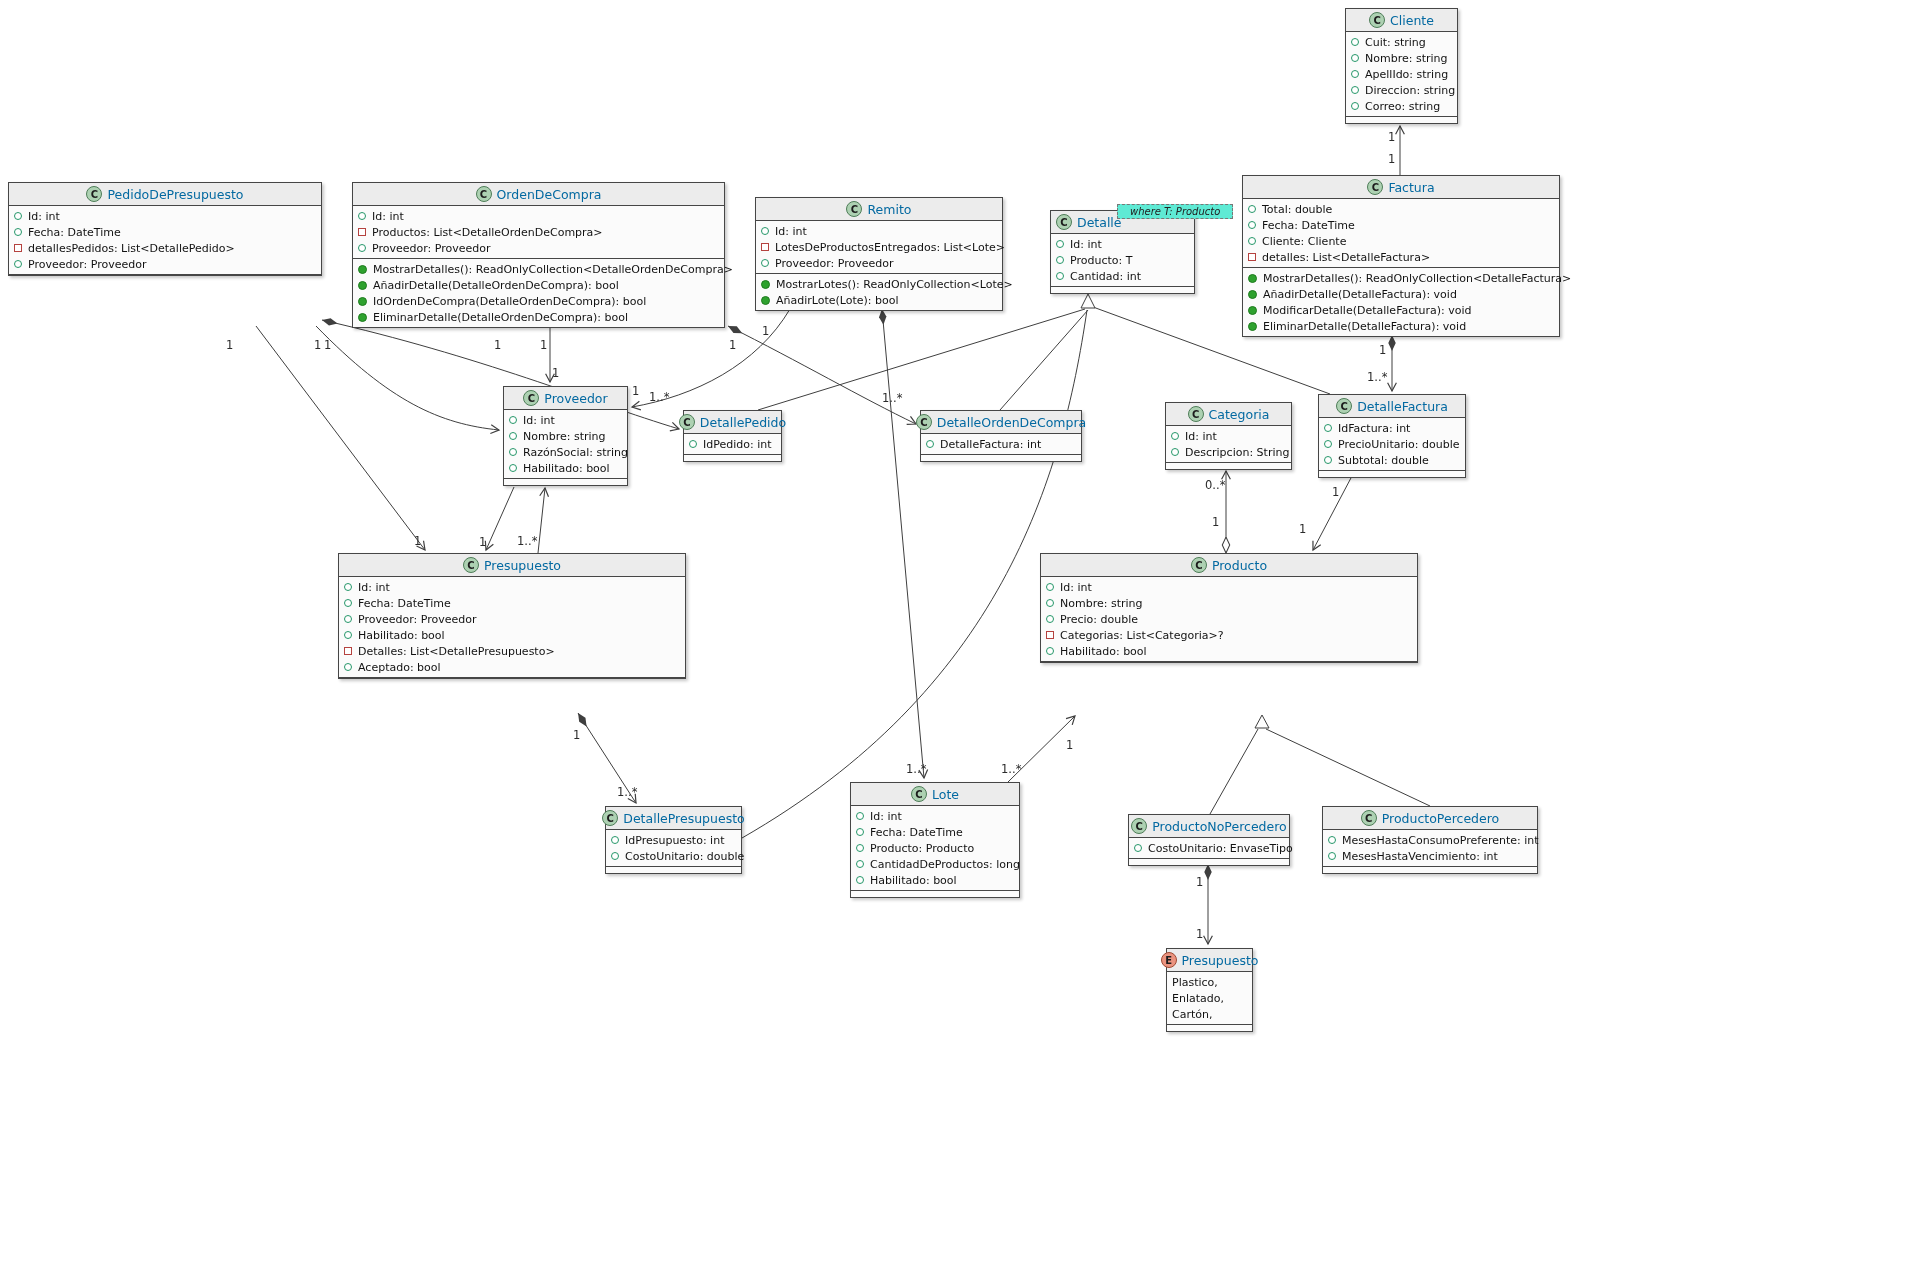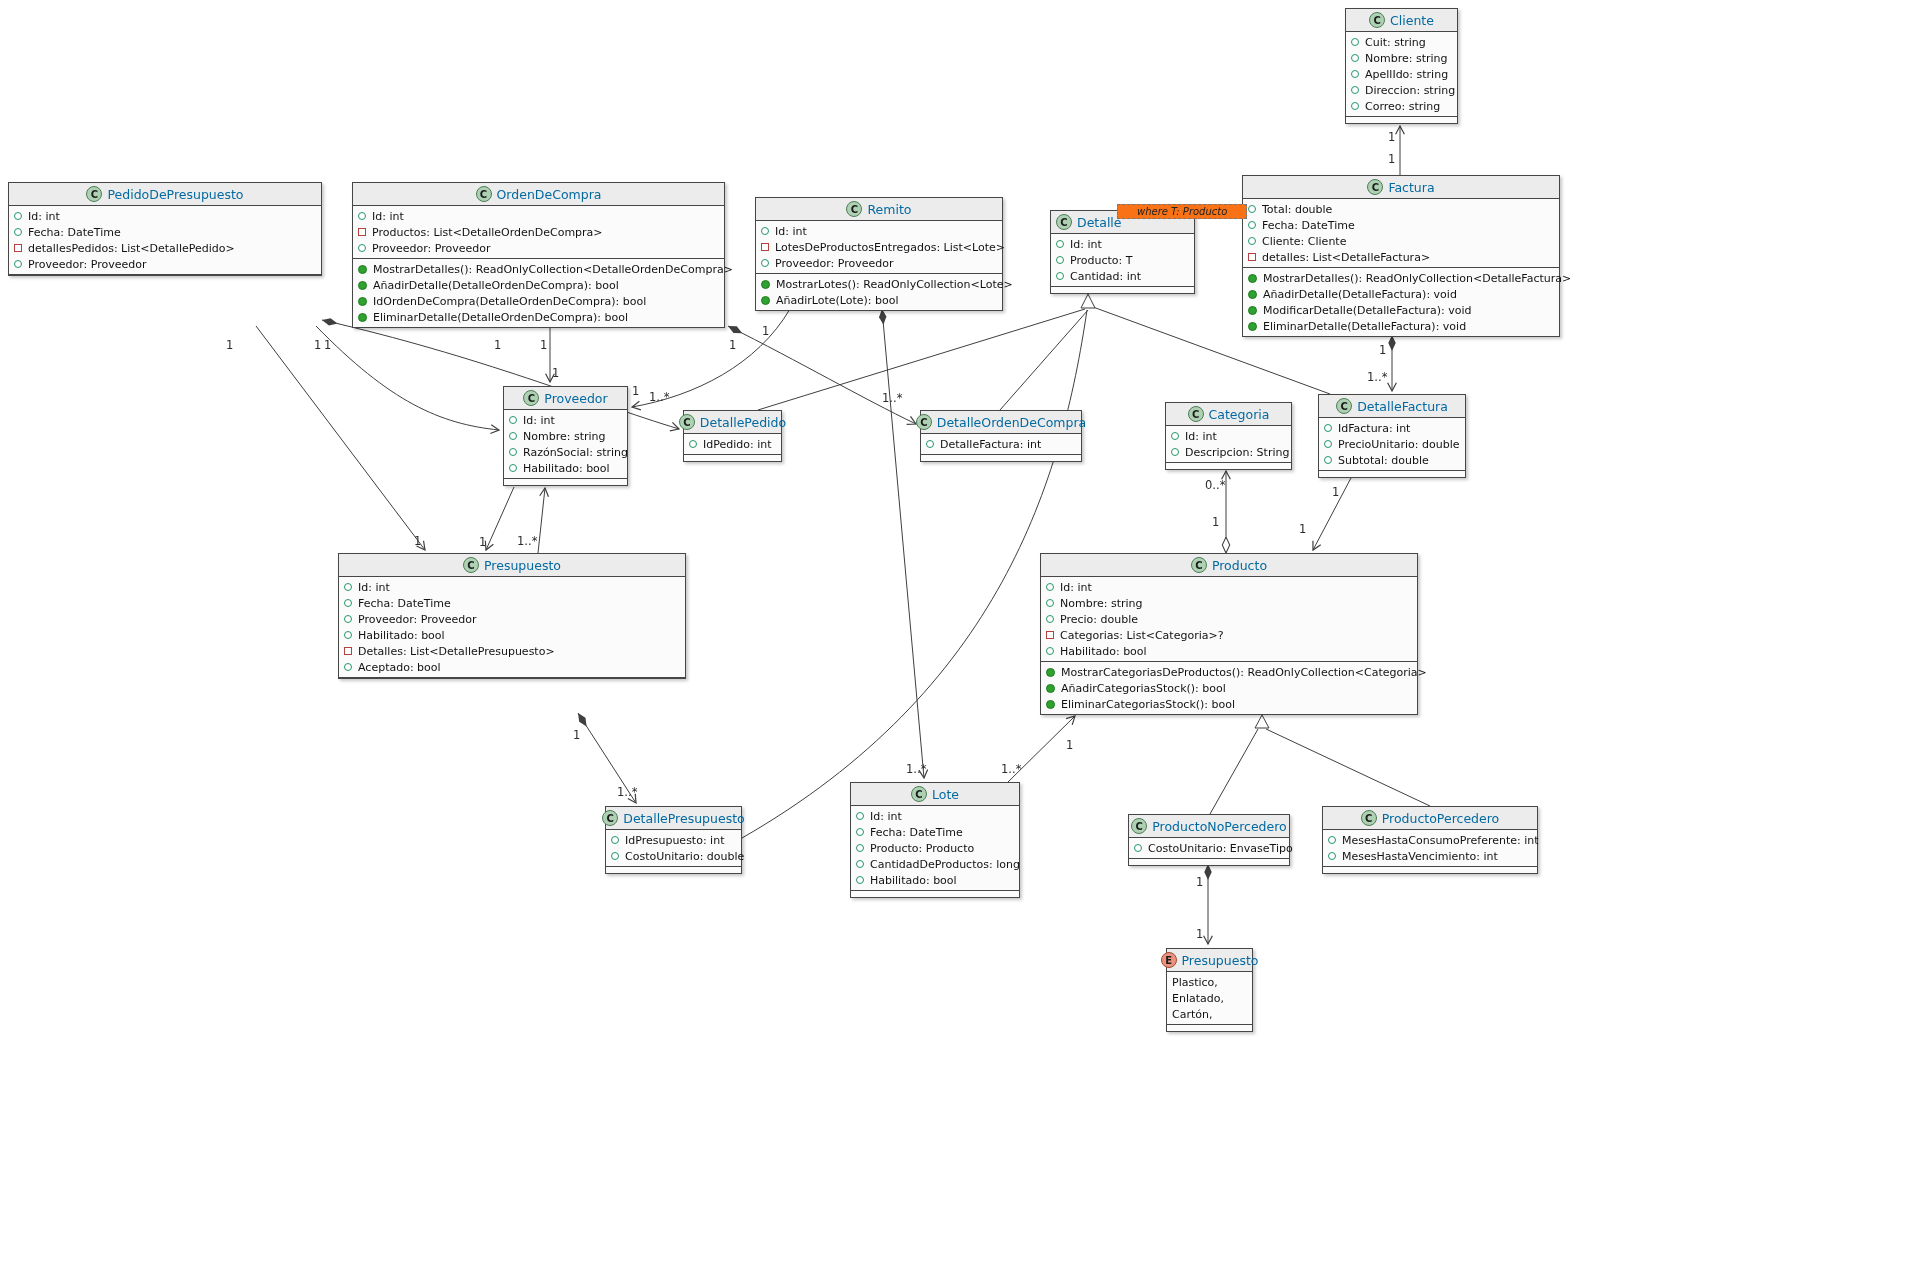--- a/index.html
+++ b/index.html
@@ -16,21 +16,21 @@
   .uml-section{padding:2px 0}
   .uml-section.attrs{border-bottom:1px solid #464646}
   .uml-section.methods{min-height:6px}
   .uml-member{height:16px;display:flex;align-items:center;gap:6px;padding:0 8px 0 5px;white-space:nowrap}
   .mtext{font-size:11px;color:#121212}
   .ic{flex:0 0 auto;width:8px;height:8px}
   .ic.field{border:1.5px solid #259769;border-radius:50%;background:#fff}
   .ic.private{border:1.5px solid #b5423f;background:#fff}
   .ic.method{border:1px solid #1c7a1c;border-radius:50%;background:#2ea12e;width:9px;height:9px}
   .mult-label{position:absolute;font-size:11.5px;color:#2b2b2b;z-index:3;white-space:nowrap}
-  #generic-note{position:absolute;left:1117px;top:204px;z-index:4;border:1px dashed #777;background:#f97316;font-size:10px;font-style:italic;padding:1px 19px;color:#222;white-space:nowrap}
+  #generic-note{position:absolute;left:1117px;top:204px;z-index:4;border:1px dashed #777;background:#5eead4;font-size:10px;font-style:italic;padding:1px 12px;color:#222;white-space:nowrap}
 </style>
 </head>
 <body>
 
 <div id="canvas">
 
   <svg id="edges" width="1918" height="1270" xmlns="http://www.w3.org/2000/svg">
     <defs>
       <marker id="arrow" viewBox="0 0 10 10" refX="8.5" refY="5" markerWidth="11" markerHeight="11" markerUnits="userSpaceOnUse" orient="auto">
         <path d="M1,1 L8.5,5 L1,9" fill="none" stroke="#3f3f3f" stroke-width="1.1"></path>
@@ -398,34 +398,20 @@
           </div>
           <div class="uml-member">
             <div class="ic private"></div>
             <div class="mtext">Categorias: List&lt;Categoria&gt;?</div>
           </div>
           <div class="uml-member">
             <div class="ic field"></div>
             <div class="mtext">Habilitado: bool</div>
           </div>
         </div>
-        <div class="uml-section methods">
-          <div class="uml-member">
-            <div class="ic method"></div>
-            <div class="mtext">MostrarCategoriasDeProductos(): ReadOnlyCollection&lt;Categoria&gt;</div>
-          </div>
-          <div class="uml-member">
-            <div class="ic method"></div>
-            <div class="mtext">AñadirCategoriasStock(): bool</div>
-          </div>
-          <div class="uml-member">
-            <div class="ic method"></div>
-            <div class="mtext">EliminarCategoriasStock(): bool</div>
-          </div>
-        </div>
       </div>
       <div class="uml-class" style="left: 605px; top: 806px; width: 137px;">
         <div class="uml-head">
           <div class="uml-circle">C</div>
           <div class="uml-name">DetallePresupuesto</div>
         </div>
         <div class="uml-section attrs">
           <div class="uml-member">
             <div class="ic field"></div>
             <div class="mtext">IdPresupuesto: int</div>

